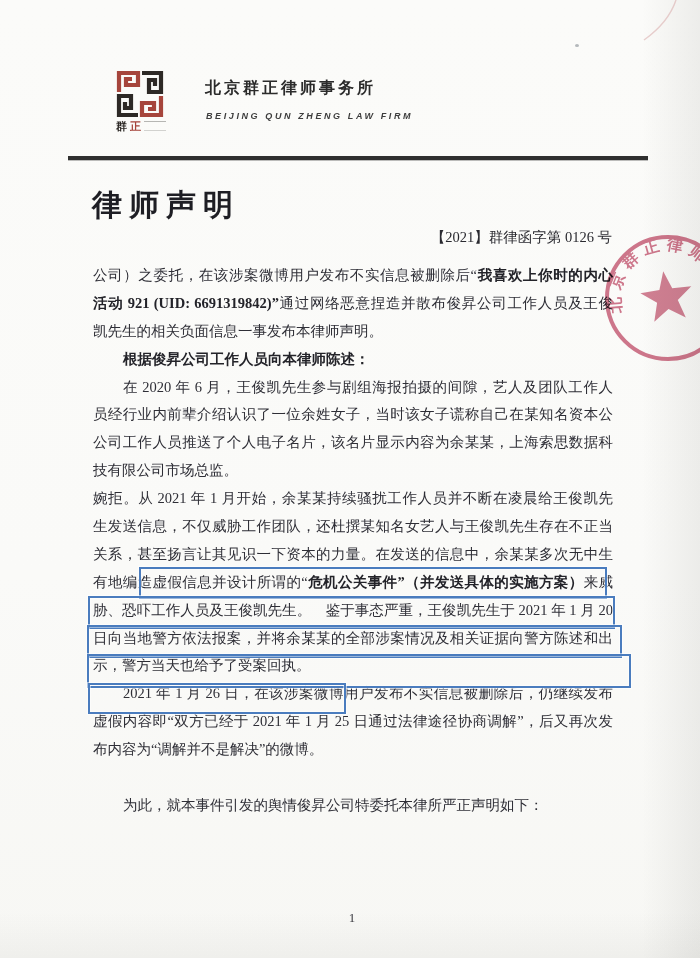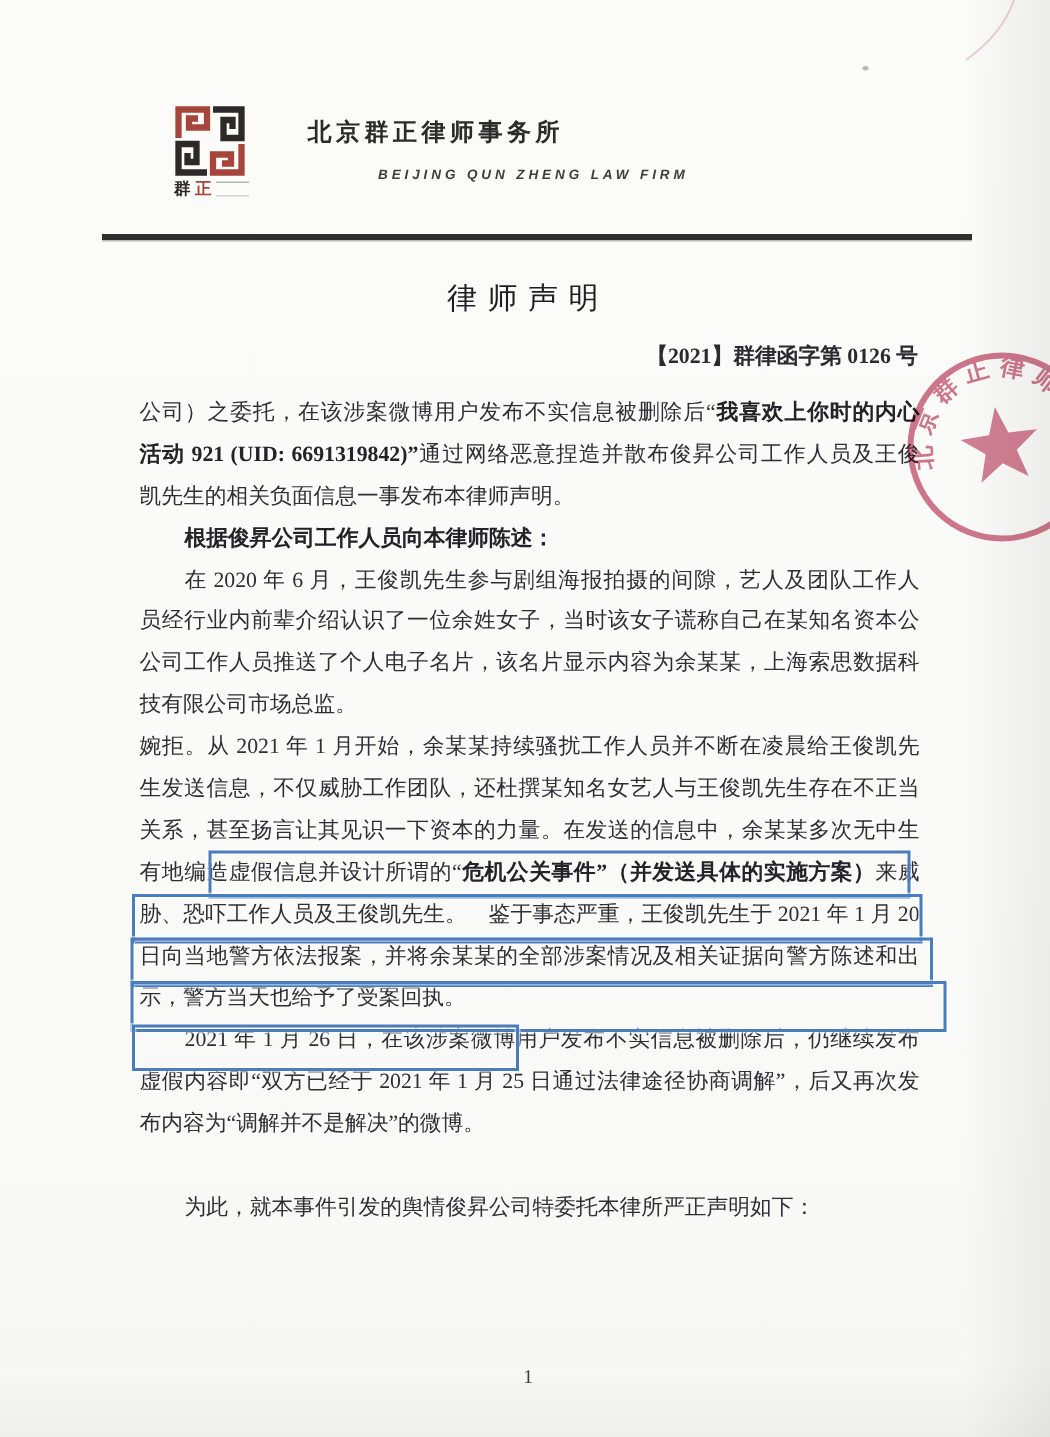--- a/index.html
+++ b/index.html
@@ -26,29 +26,29 @@
   
   .logo{position:absolute;left:116px;top:70px;width:60px;}
   .logo svg{display:block;}
   .logo-caption{margin-top:3px;display:flex;align-items:center;gap:3px;}
   .logo-caption .c1{font-size:11px;font-weight:700;color:var(--logo-black);line-height:10px;}
   .logo-caption .c2{font-size:11px;font-weight:700;color:var(--logo-red);line-height:10px;}
   .cap-sub{width:22px;height:8px;border-top:1.5px solid #9a9a96;border-bottom:1.5px solid #c2c2be;opacity:.7;}
   .firm-cn{position:absolute;left:205px;top:78px;font-size:16px;font-weight:700;
     letter-spacing:3px;color:#2b2b2b;}
   .firm-en{position:absolute;left:206px;top:111px;font-size:9px;font-weight:700;font-style:italic;
-    letter-spacing:2.6px;color:#3d3d3d;font-family:"Liberation Sans",sans-serif;margin-left:46px;}
+    letter-spacing:2.6px;color:#3d3d3d;font-family:"Liberation Sans",sans-serif;}
   .rule{position:absolute;left:68px;top:156px;width:580px;height:4px;background:#2f2f2f;
     box-shadow:0 1px 0 rgba(0,0,0,.25);}
 
   
-  .doc-title{position:absolute;left:92px;top:185px;width:520px;text-align:center;
-    font-size:20px;font-weight:400;letter-spacing:7px;color:#1e1e24;}
+  .doc-title{position:absolute;left:92px;top:185px;width:520px;
+    font-size:30px;font-weight:700;letter-spacing:7px;color:#1e1e24;}
   .ref-no{position:absolute;left:92px;top:228px;width:520px;text-align:right;
-    font-size:14.5px;font-weight:700;color:#2a2a30;}
+    font-size:14.5px;font-weight:400;color:#2a2a30;}
 
   
   .body-text{position:absolute;left:93px;top:262px;width:520px;
     font-size:14.5px;line-height:27.9px;color:#2e2e36;}
   .line{height:27.9px;}
   .line.just{text-align:justify;text-align-last:justify;}
   .line.indent{text-indent:30px;}
   .bold{font-weight:700;color:#232329;font-family:Liberation Serif, serif;}
 
   .page-num{position:absolute;left:92px;top:910px;width:520px;text-align:center;

